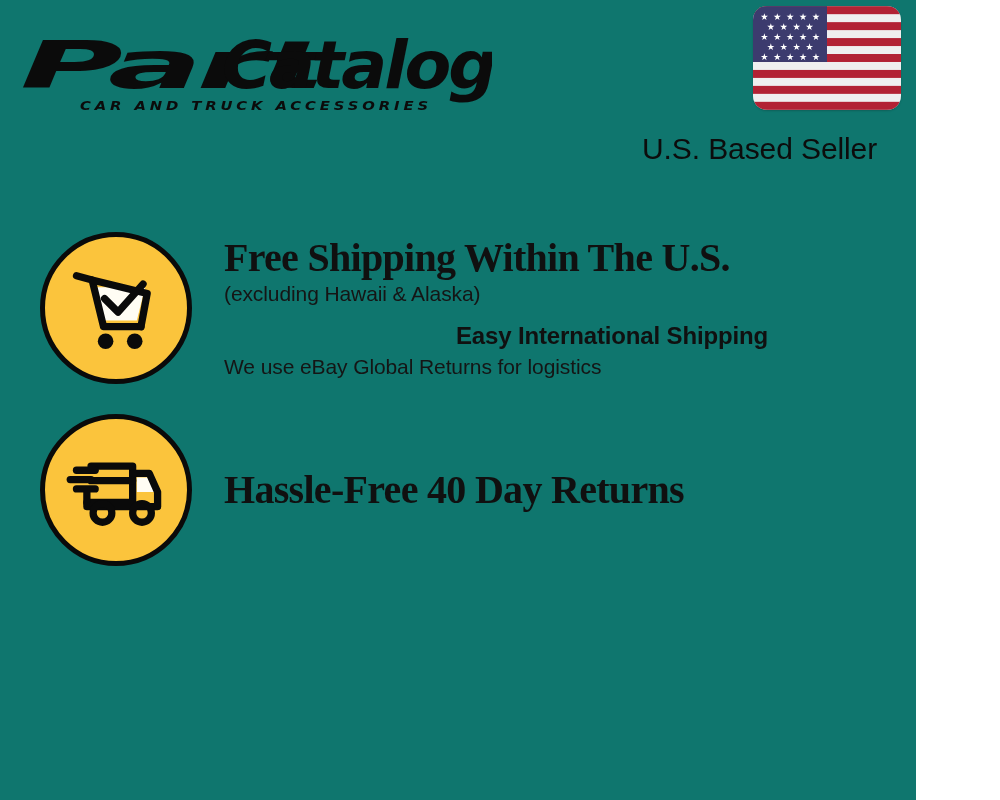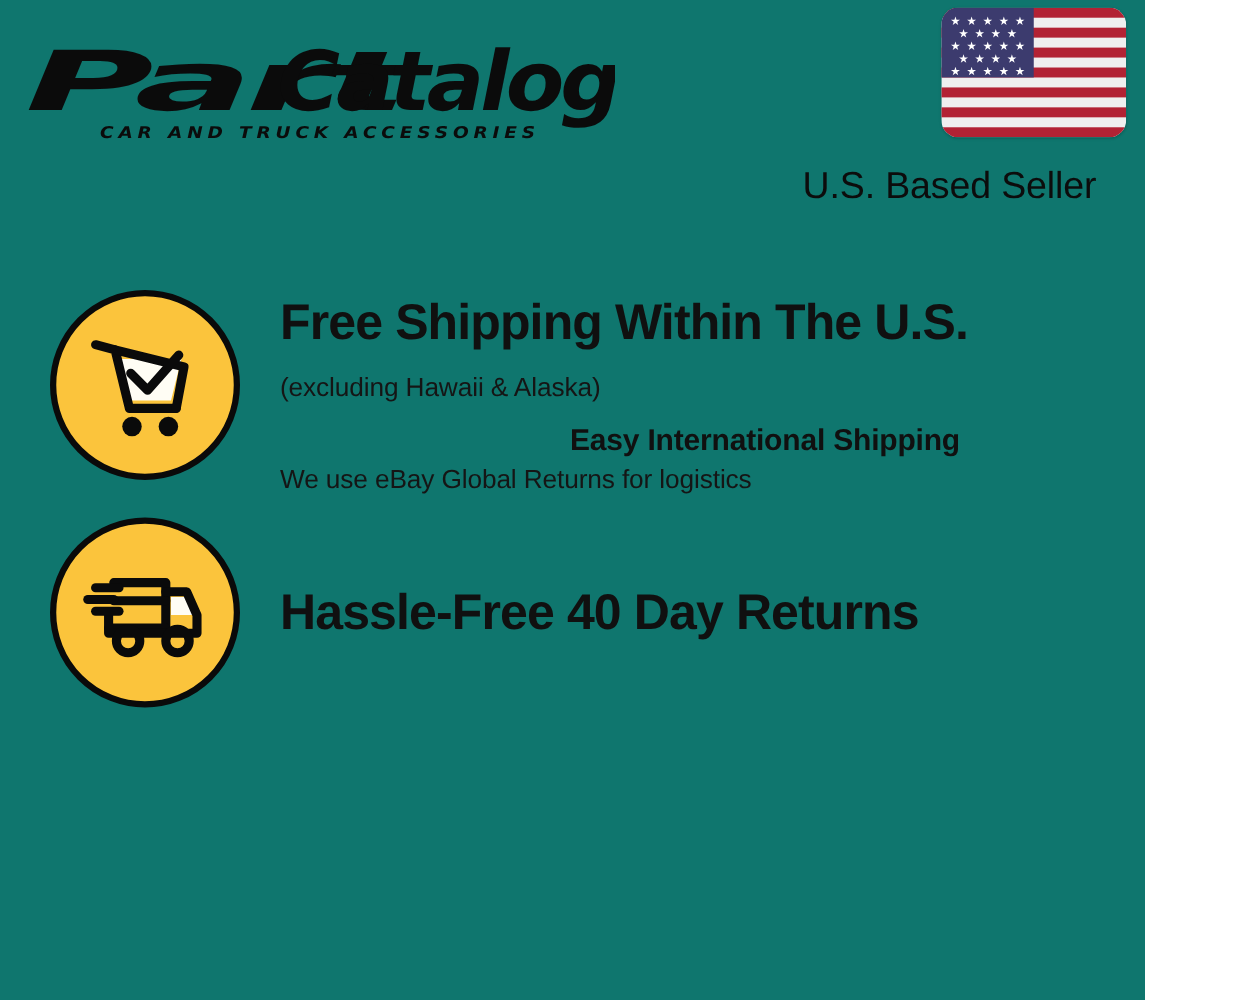--- a/index.html
+++ b/index.html
@@ -100,23 +100,24 @@
     padding-top: 4px;
   }
 
   .feature-title {
     font-size: 40px;
     font-weight: 700;
     color: #101010;
     line-height: 1.12;
     letter-spacing: -0.7px;
     white-space: nowrap;
+    font-family: Liberation Serif, serif;
   }
   .feature-sub {
-    margin-top: 17px;
+    margin-top: 0;
     font-size: 21px;
     font-weight: 400;
     color: #151515;
     line-height: 1.25;
     letter-spacing: -0.1px;
   }
   .feature-subhead {
     margin-top: 14px;
     font-size: 24px;
     font-weight: 700;

